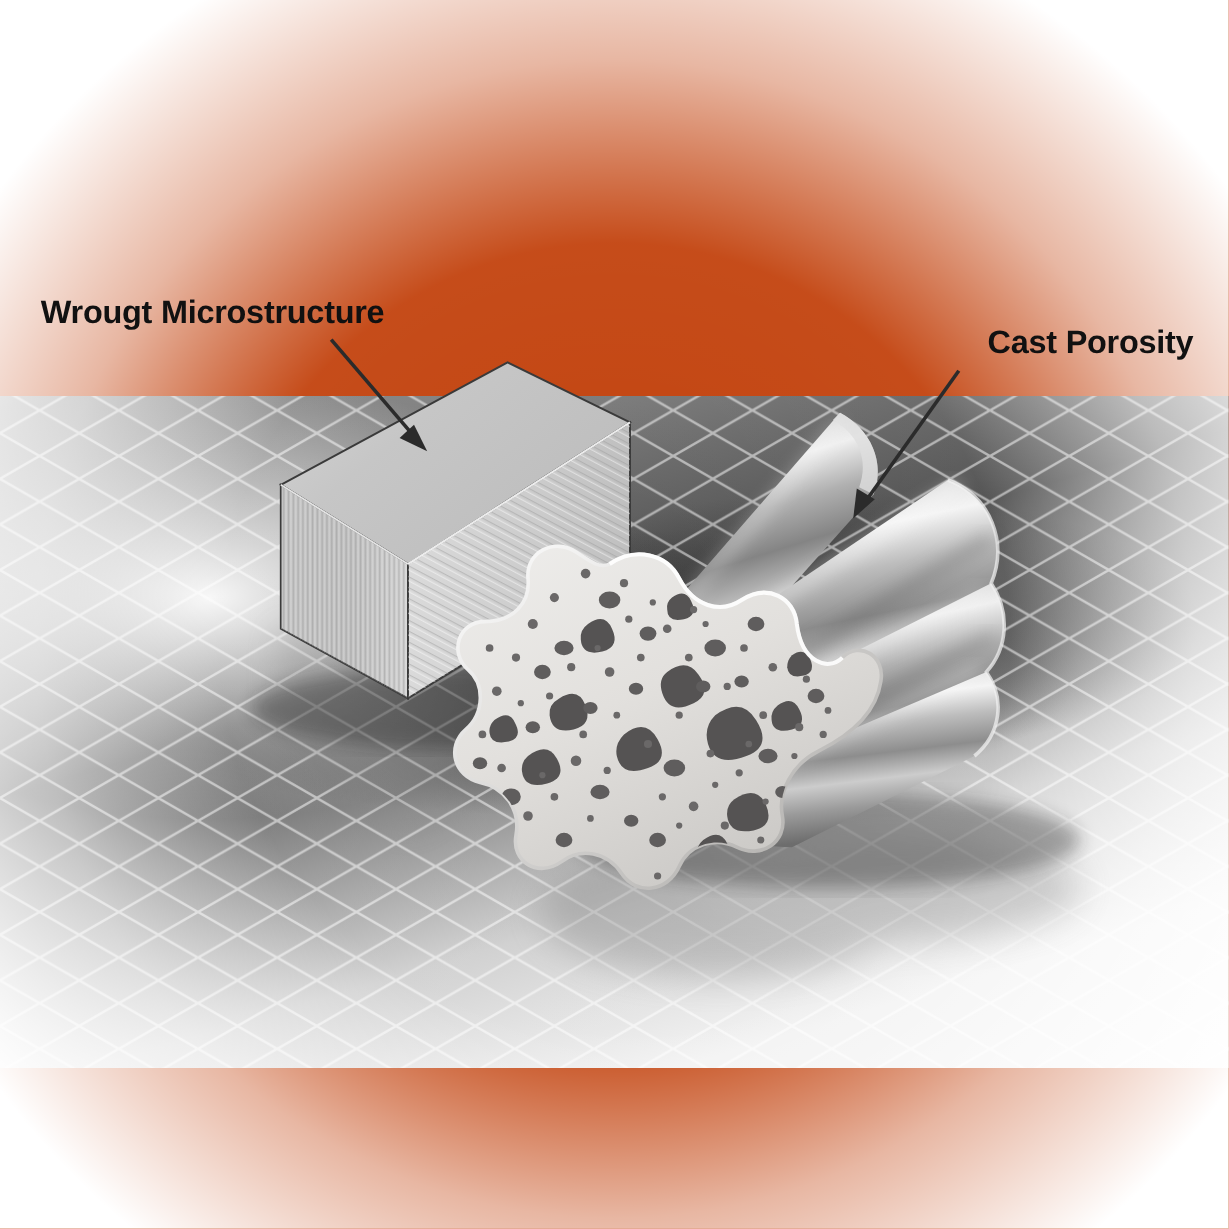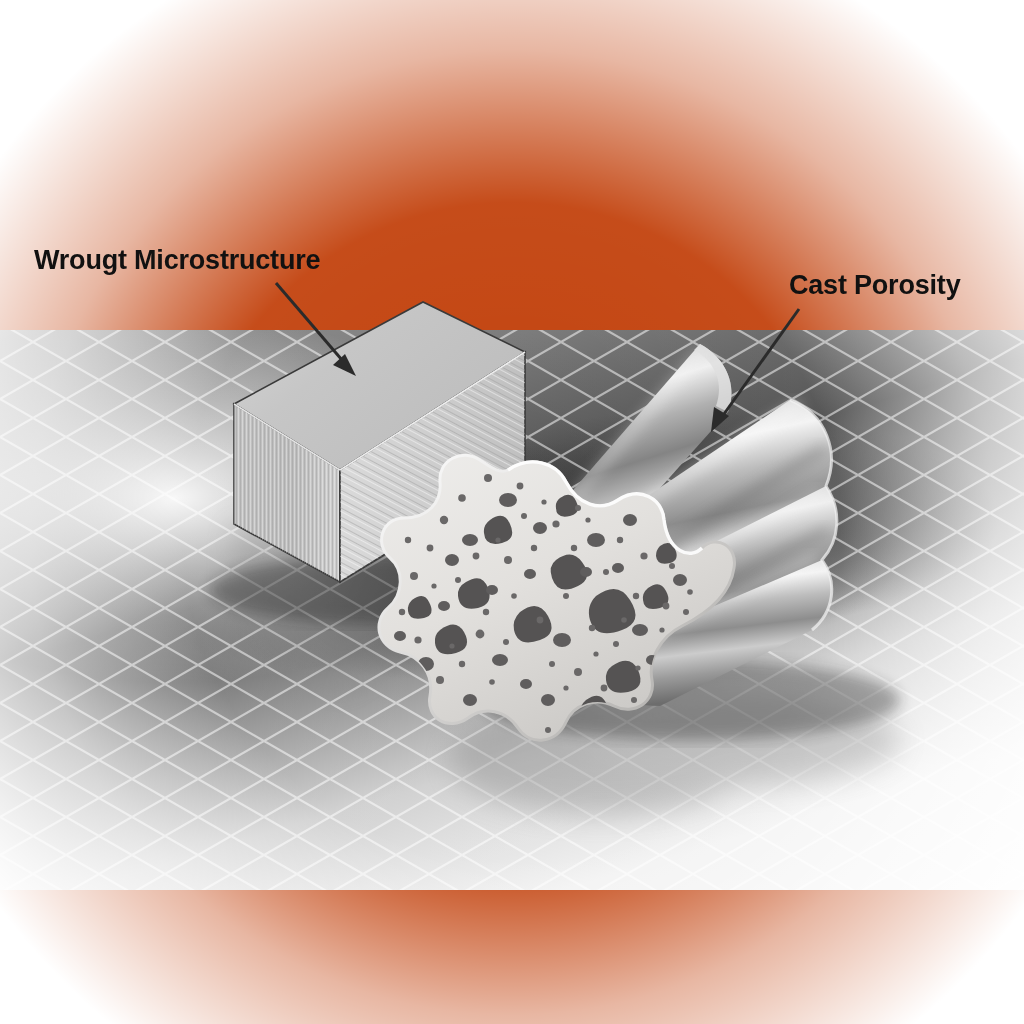--- a/index.html
+++ b/index.html
@@ -3,21 +3,21 @@
 <meta charset="utf-8">
 <style>
   html,body{margin:0;padding:0;background:#fff;}
   body{width:1024px;height:1024px;overflow:hidden;
        font-family:"Liberation Sans","DejaVu Sans",sans-serif;}
   #stage{position:relative;width:1024px;height:1024px;background:#c2410c;}
   #stage svg{position:absolute;left:0;top:0;}
   .lbl{position:absolute;color:#111111;font-weight:bold;letter-spacing:-0.2px;
        white-space:nowrap;font-family:"Liberation Sans","DejaVu Sans",sans-serif;}
   #label-wrought{left:34px;top:245px;font-size:27px;}
-  #label-cast{left:789px;top:270px;font-size:27px;}
+  #label-cast{left:823px;top:270px;font-size:27px;}
 </style>
 </head>
 <body>
 
 <div id="stage">
 
 <svg width="1024" height="1024" viewBox="0 0 1024 1024">
   <defs>
 
     <pattern id="gridPat" width="66" height="38" patternUnits="userSpaceOnUse" patternTransform="translate(0,0)">

